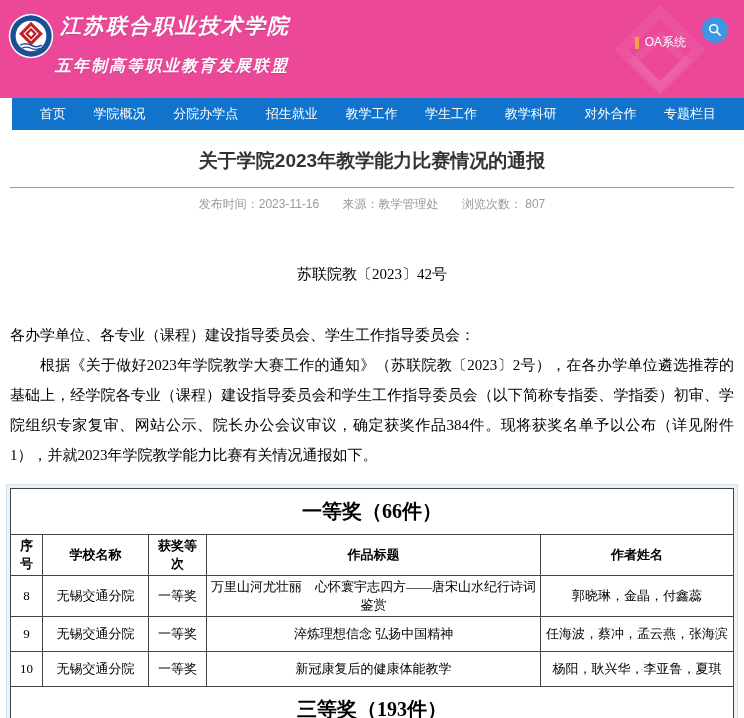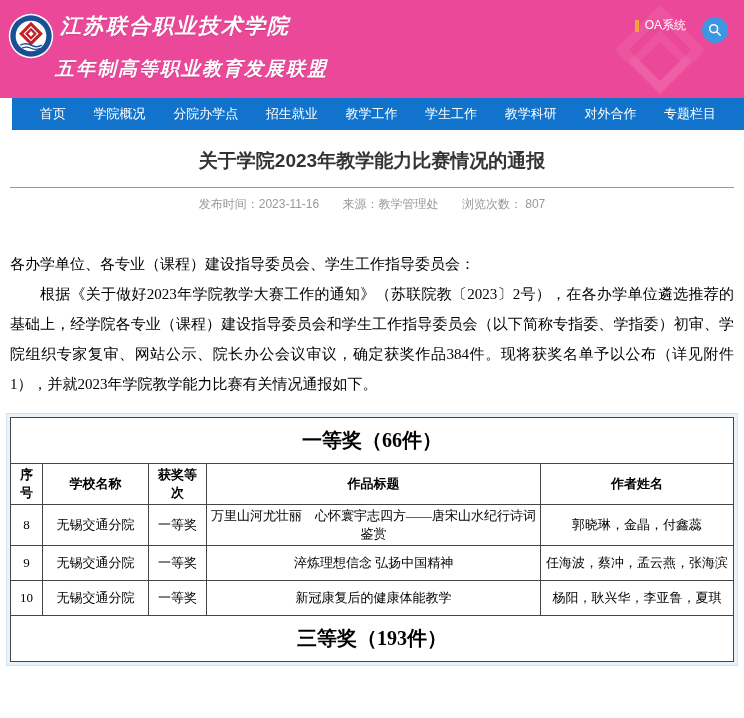--- a/index.html
+++ b/index.html
@@ -8,27 +8,27 @@
 
   
   .site-header { position:relative; height:98px; background:#ec4899; color:#fff; overflow:hidden; }
   .logo { position:absolute; left:8px; top:13px; width:46px; height:46px; }
   .school-block { position:absolute; left:60px; top:12px; }
   .school-cn { font-family:"Liberation Serif", serif; font-style:italic; font-weight:bold;
     font-size:21px; letter-spacing:2px; text-shadow:0 1px 1px rgba(0,0,0,.15); }
   .school-en { font-size:9.5px; letter-spacing:2.6px; margin-top:3px; opacity:.95; }
   .alliance-block { position:absolute; left:55px; top:56px; }
   .alliance-cn { font-family:"Liberation Serif", serif; font-style:italic; font-weight:bold;
-    font-size:19px; letter-spacing:2px; text-shadow:0 1px 1px rgba(0,0,0,.15); }
+    font-size:16px; letter-spacing:2px; text-shadow:0 1px 1px rgba(0,0,0,.15); }
   .alliance-en { font-size:9px; letter-spacing:1.4px; margin-top:3px; opacity:.95; }
   .watermark { position:absolute; right:52px; top:18px; width:64px; height:64px;
     border:10px solid rgba(255,255,255,.07); transform:rotate(45deg); }
   .watermark::after { content:""; position:absolute; left:8px; top:8px; width:28px; height:28px;
     border:8px solid rgba(255,255,255,.07); }
-  .oa-link { position:absolute; right:58px; top:17px; display:flex; align-items:center;
+  .oa-link { position:absolute; right:58px; top:34px; display:flex; align-items:center;
     font-size:12px; cursor:pointer; }
   .oa-bar { display:inline-block; width:4px; height:12px; background:#f5a33c; margin-right:6px; }
   .search-btn { position:absolute; right:16px; top:17px; width:26px; height:26px; border-radius:50%;
     background:#3d96e2; display:flex; align-items:center; justify-content:center; cursor:pointer; }
 
   
   .nav { height:32px; background:#1173cb; display:flex; align-items:center;
     justify-content:space-around; padding:8px 14px;margin-left:12px; }
   .nav-item { color:#fff; font-size:13px; cursor:pointer; white-space:nowrap; }
 
@@ -106,20 +106,21 @@
 
 <div class="content">
   <div class="article-title">关于学院2023年教学能力比赛情况的通报</div>
   <div class="divider"></div>
   <div class="meta">
     <span>发布时间：2023-11-16</span>
     <span>来源：教学管理处</span>
     <span>浏览次数： 807</span>
   </div>
 
+  <div class="doc-number">苏联院教〔2023〕42号</div>
   <div class="salutation">各办学单位、各专业（课程）建设指导委员会、学生工作指导委员会：</div>
   <div class="paragraph">根据《关于做好2023年学院教学大赛工作的通知》（苏联院教〔2023〕2号），在各办学单位遴选推荐的基础上，经学院各专业（课程）建设指导委员会和学生工作指导委员会（以下简称专指委、学指委）初审、学院组织专家复审、网站公示、院长办公会议审议，确定获奖作品384件。现将获奖名单予以公布（详见附件1），并就2023年学院教学能力比赛有关情况通报如下。</div>
 
   <div class="table-wrap">
     <table>
       <colgroup>
         <col style="width:32px">
           <col style="width:106px">
           <col style="width:58px">
         <col style="width:334px">

